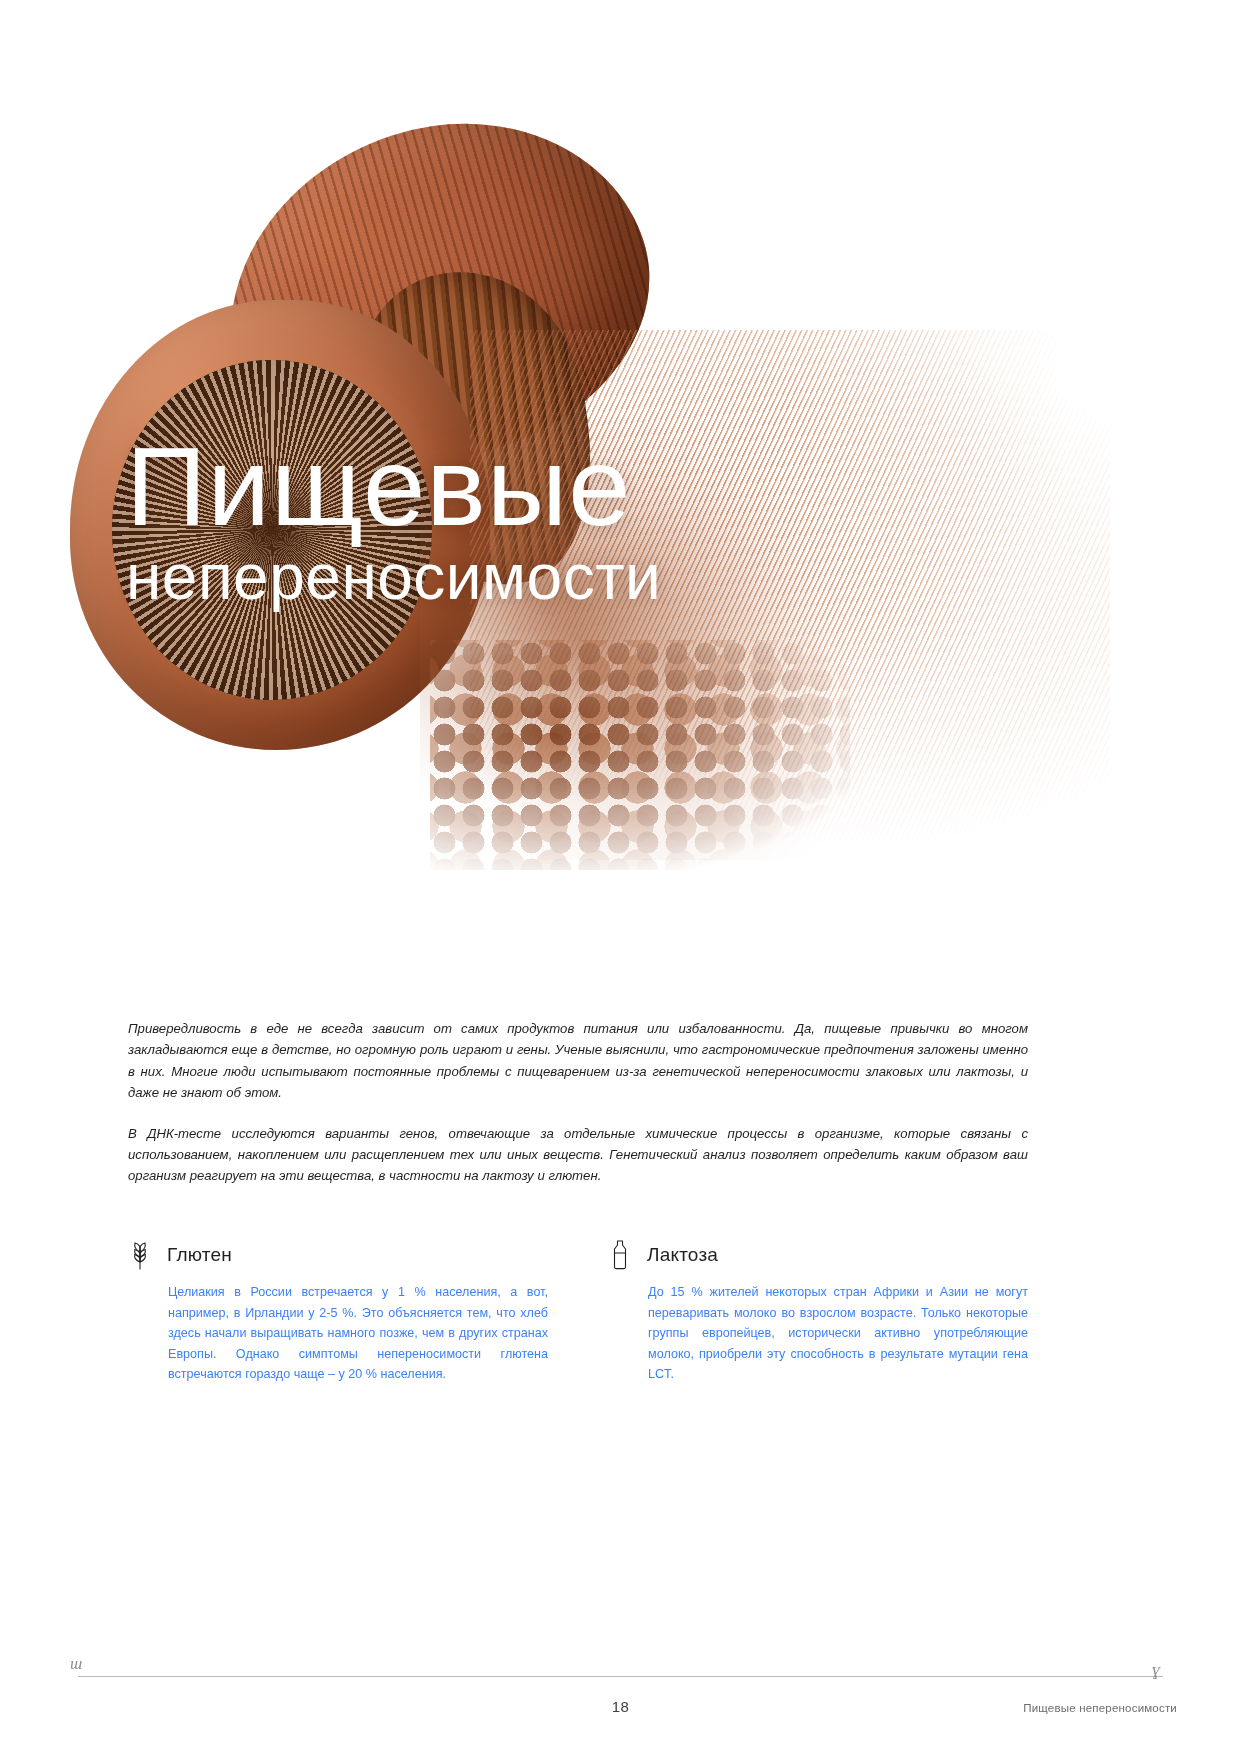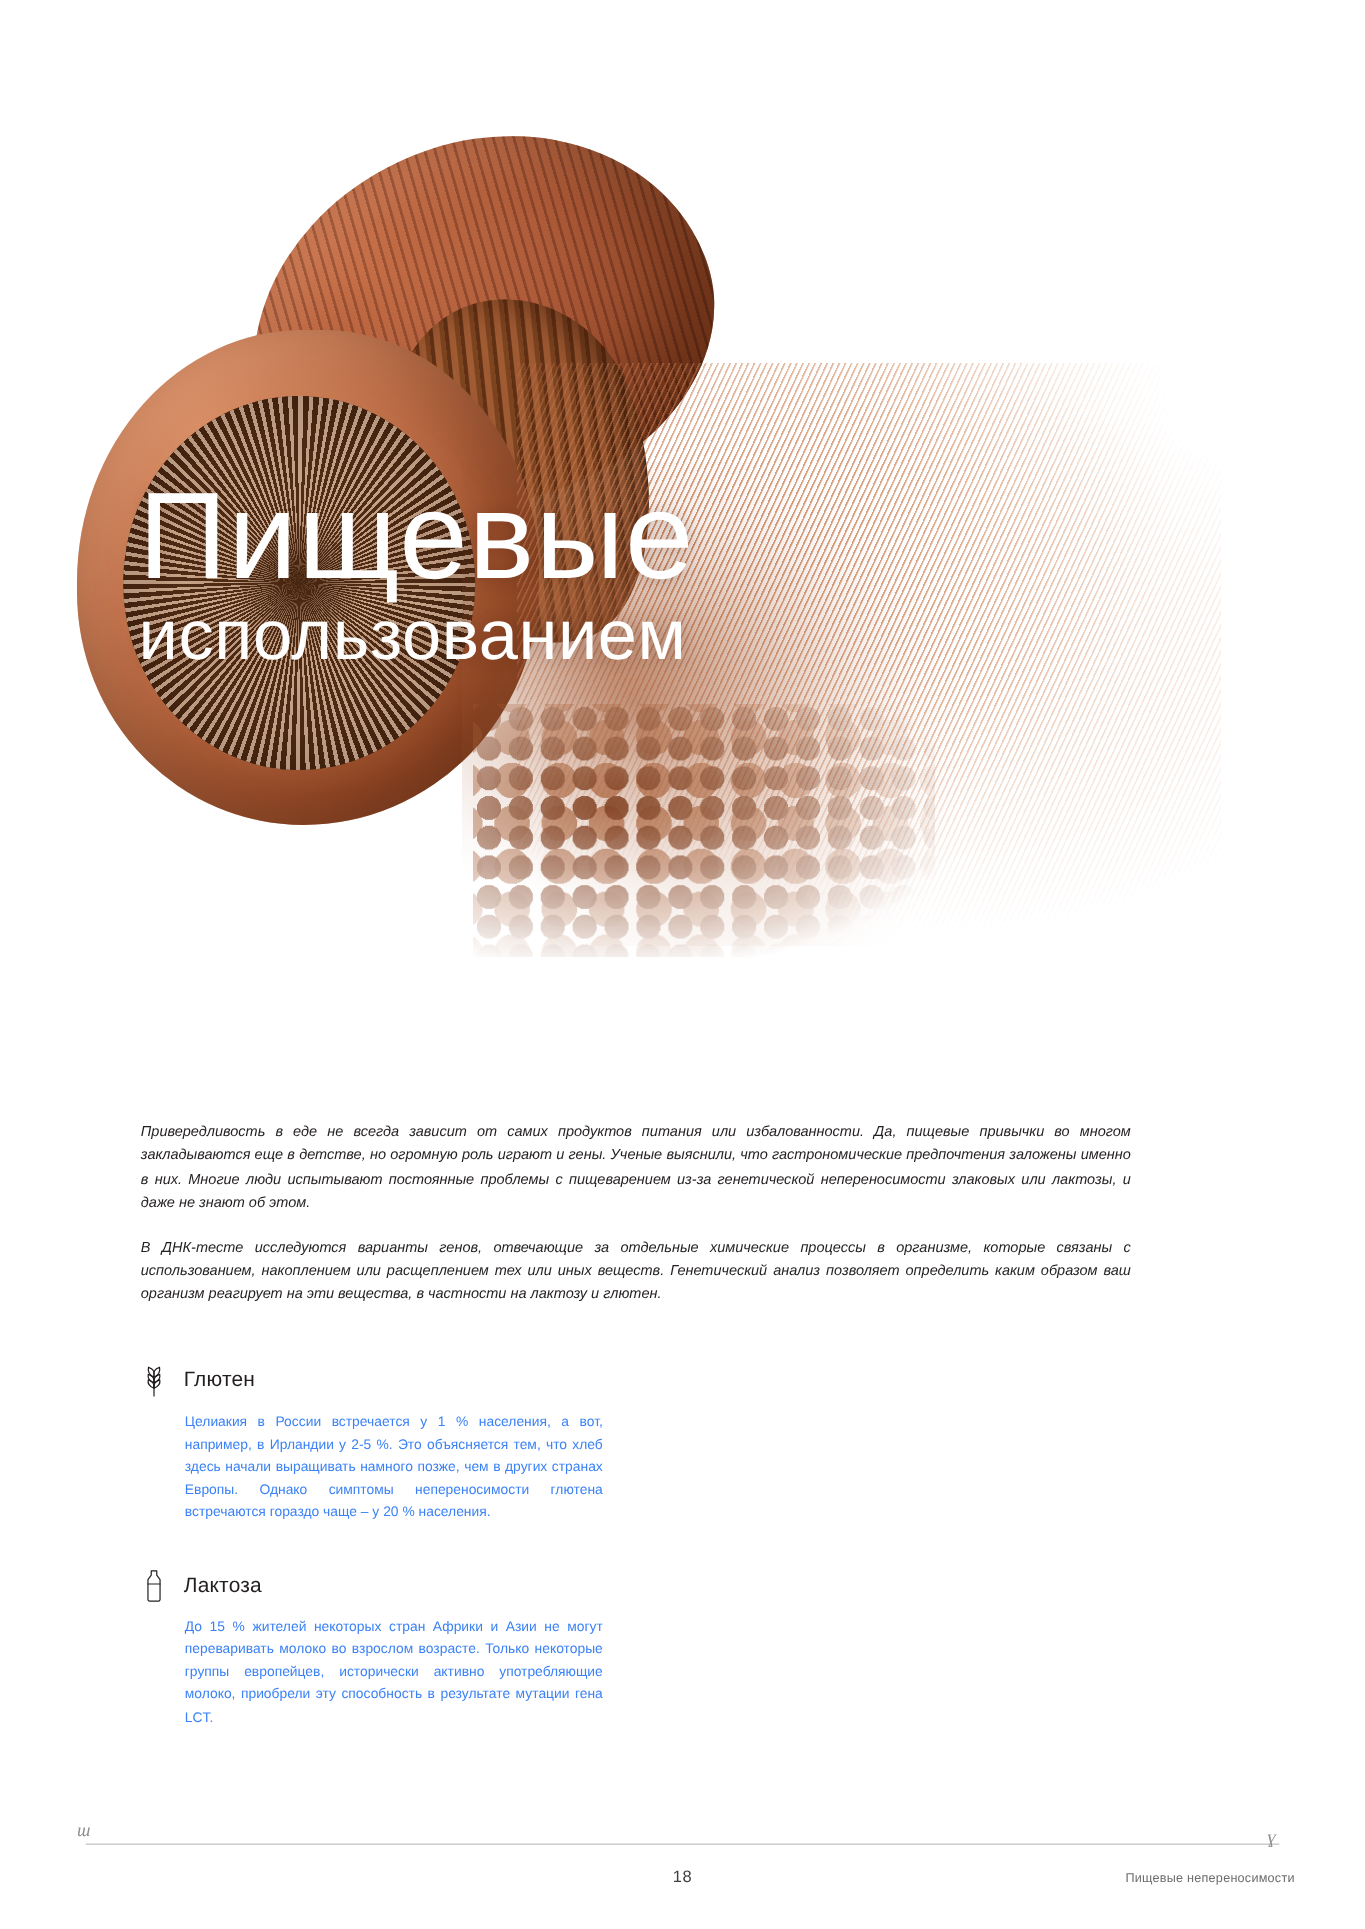--- a/index.html
+++ b/index.html
@@ -207,22 +207,21 @@
     font-style: italic;
   }
 
   
   .cols {
     position: absolute;
     left: 128px;
     top: 1238px;
     width: 910px;
     display: flex;
-    gap: 40px;
-    flex-direction: column;
+    gap: 60px;
   }
   .col {
     width: 420px;
     position: relative;
   }
   .col-head {
     display: flex;
     align-items: center;
     gap: 14px;
     margin-bottom: 10px;
@@ -319,21 +318,21 @@
     <div class="nut-front">
       <div class="nut-core"></div>
     </div>
   </div>
   <div class="powder"></div>
   <div class="powder2"></div>
   <div class="crumbs"></div>
 
   <h1 class="hero-title">
     <span class="line1">Пищевые</span>
-    <span class="line2">использованием</span>
+    <span class="line2">непереносимости</span>
   </h1>
 </div>
 
 <div class="body-col">
   <p class="para">Привередливость в еде не всегда зависит от самих продуктов питания или избалованности. Да, пищевые привычки во многом закладываются еще в детстве, но огромную роль играют и гены. Ученые выяснили, что гастрономические предпочтения заложены именно в них. Многие люди испытывают постоянные проблемы с пищеварением из-за генетической непереносимости злаковых или лактозы, и даже не знают об этом.</p>
   <p class="para">В ДНК-тесте исследуются варианты генов, отвечающие за отдельные химические процессы в организме, которые связаны с использованием, накоплением или расщеплением тех или иных веществ. Генетический анализ позволяет определить каким образом ваш организм реагирует на эти вещества, в частности на лактозу  и глютен.</p>
 </div>
 
 <div class="cols">
 

